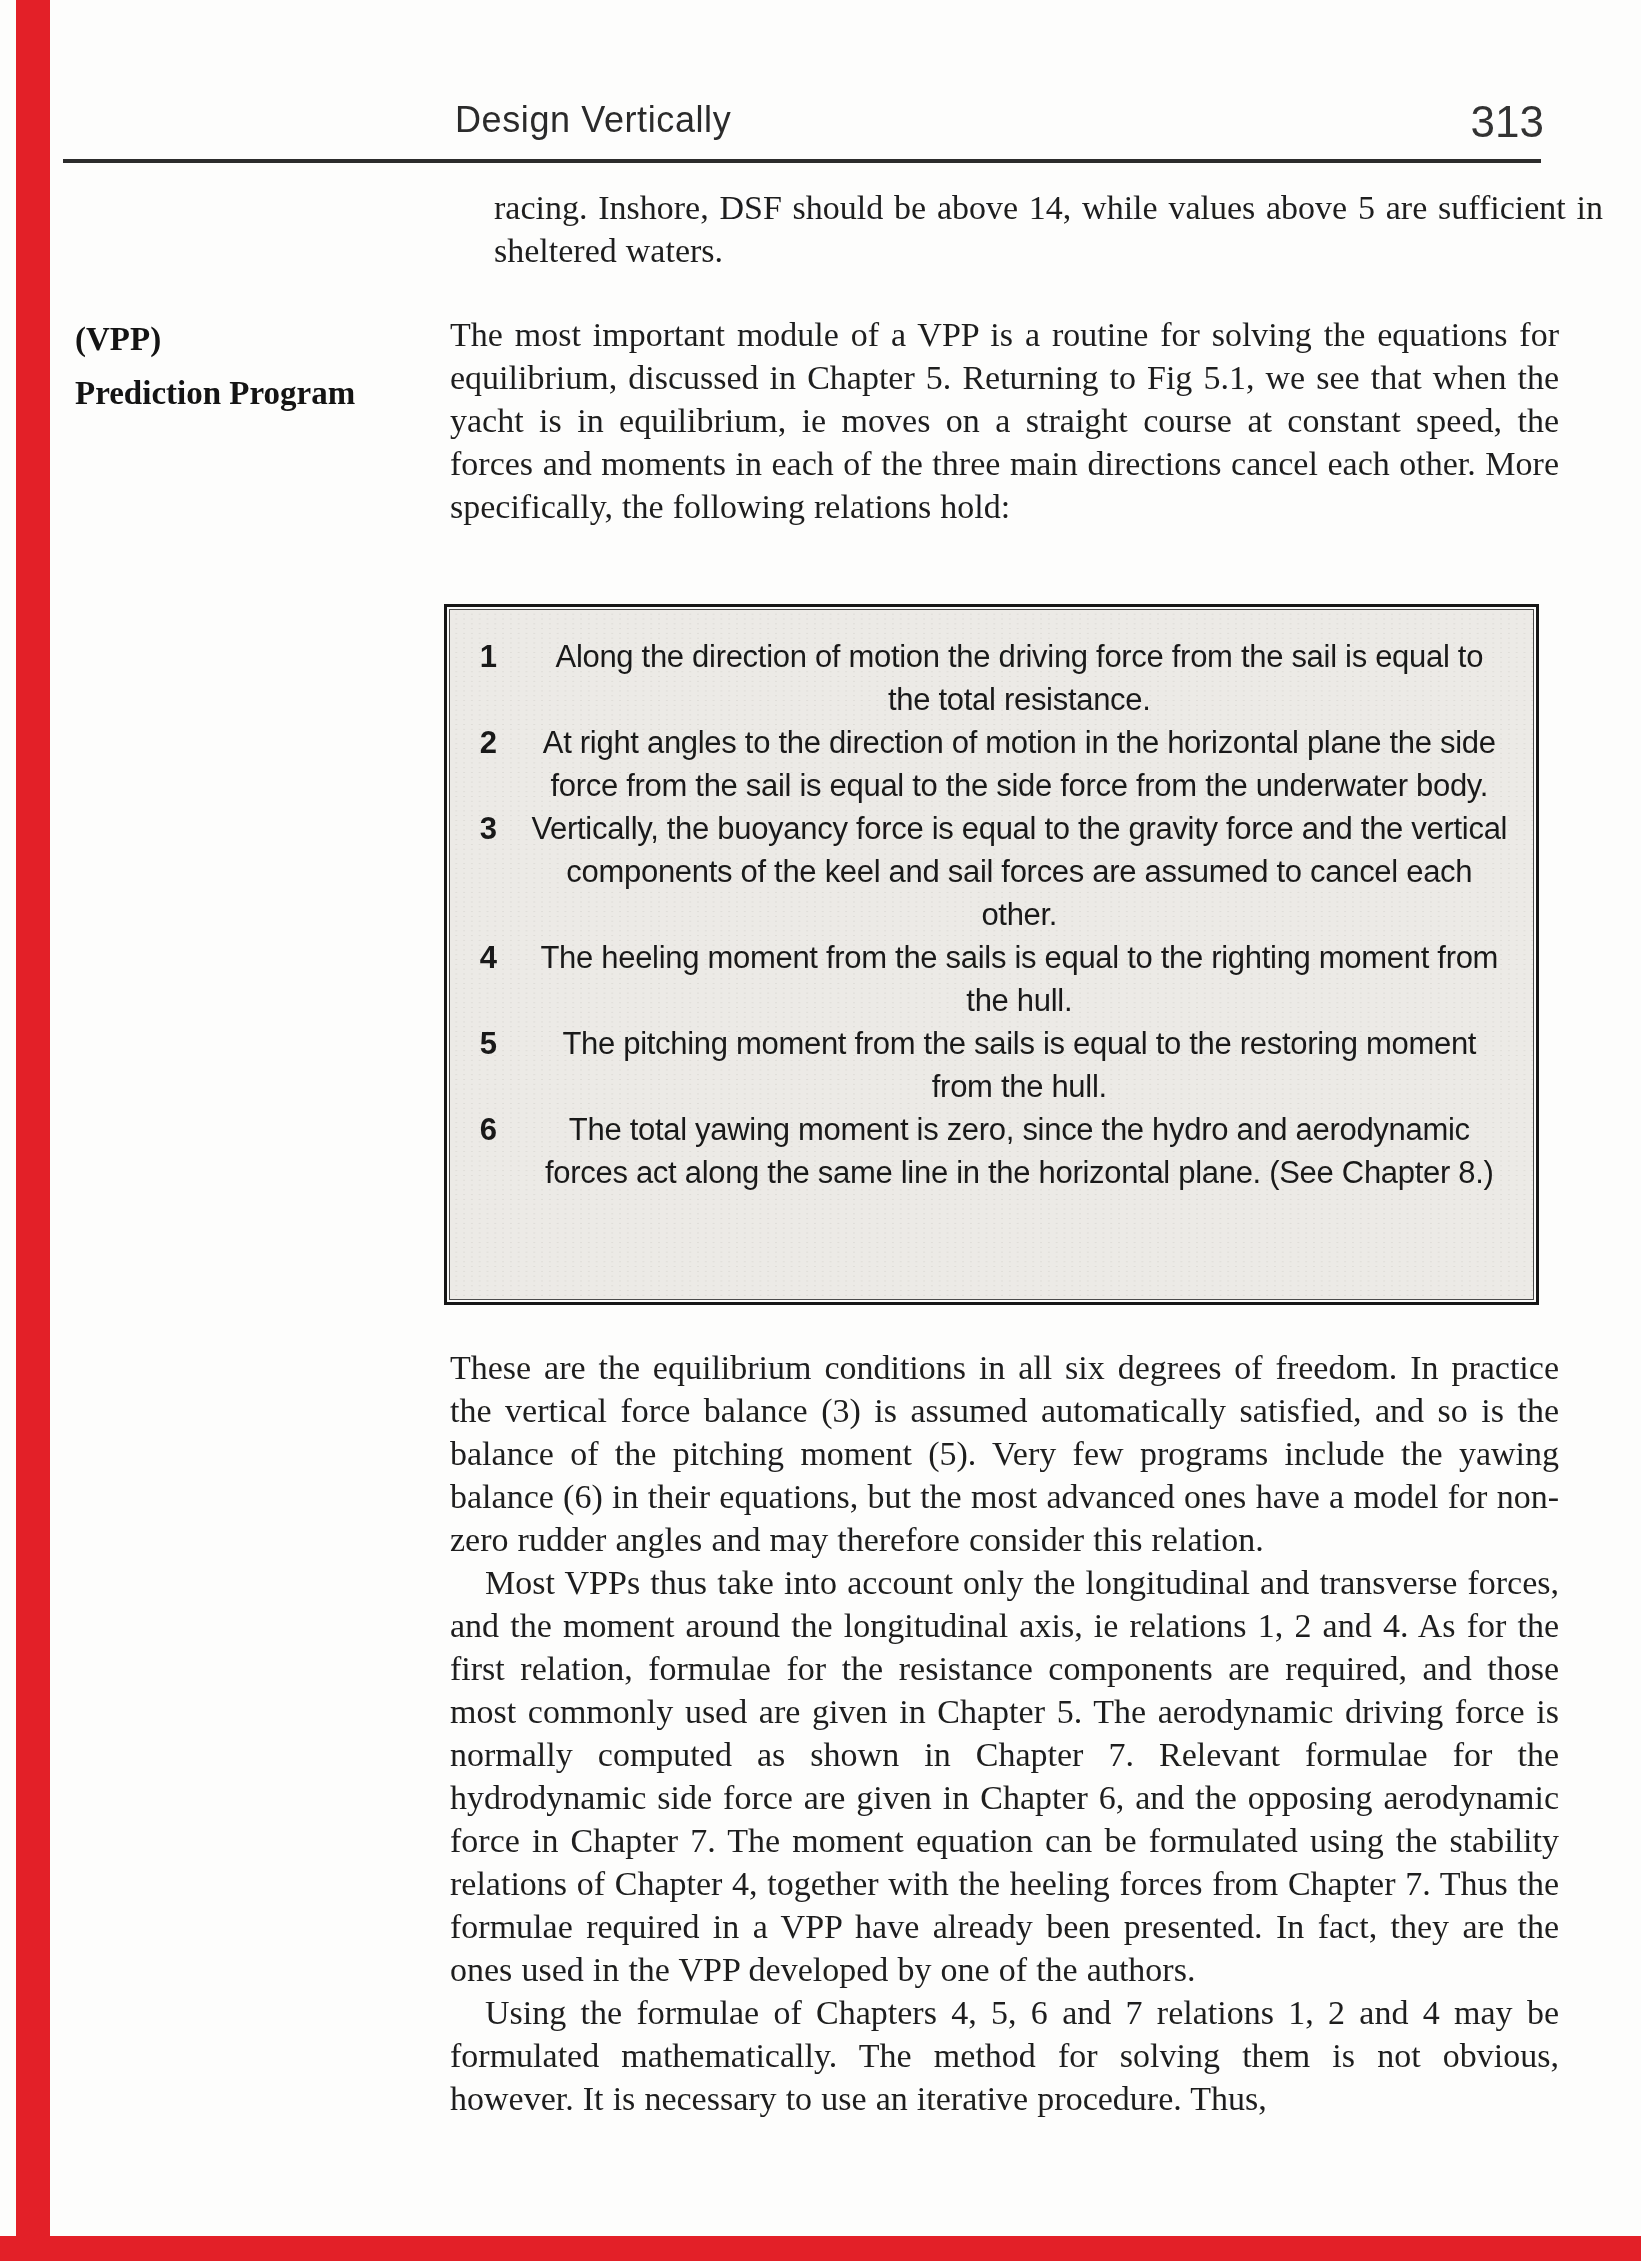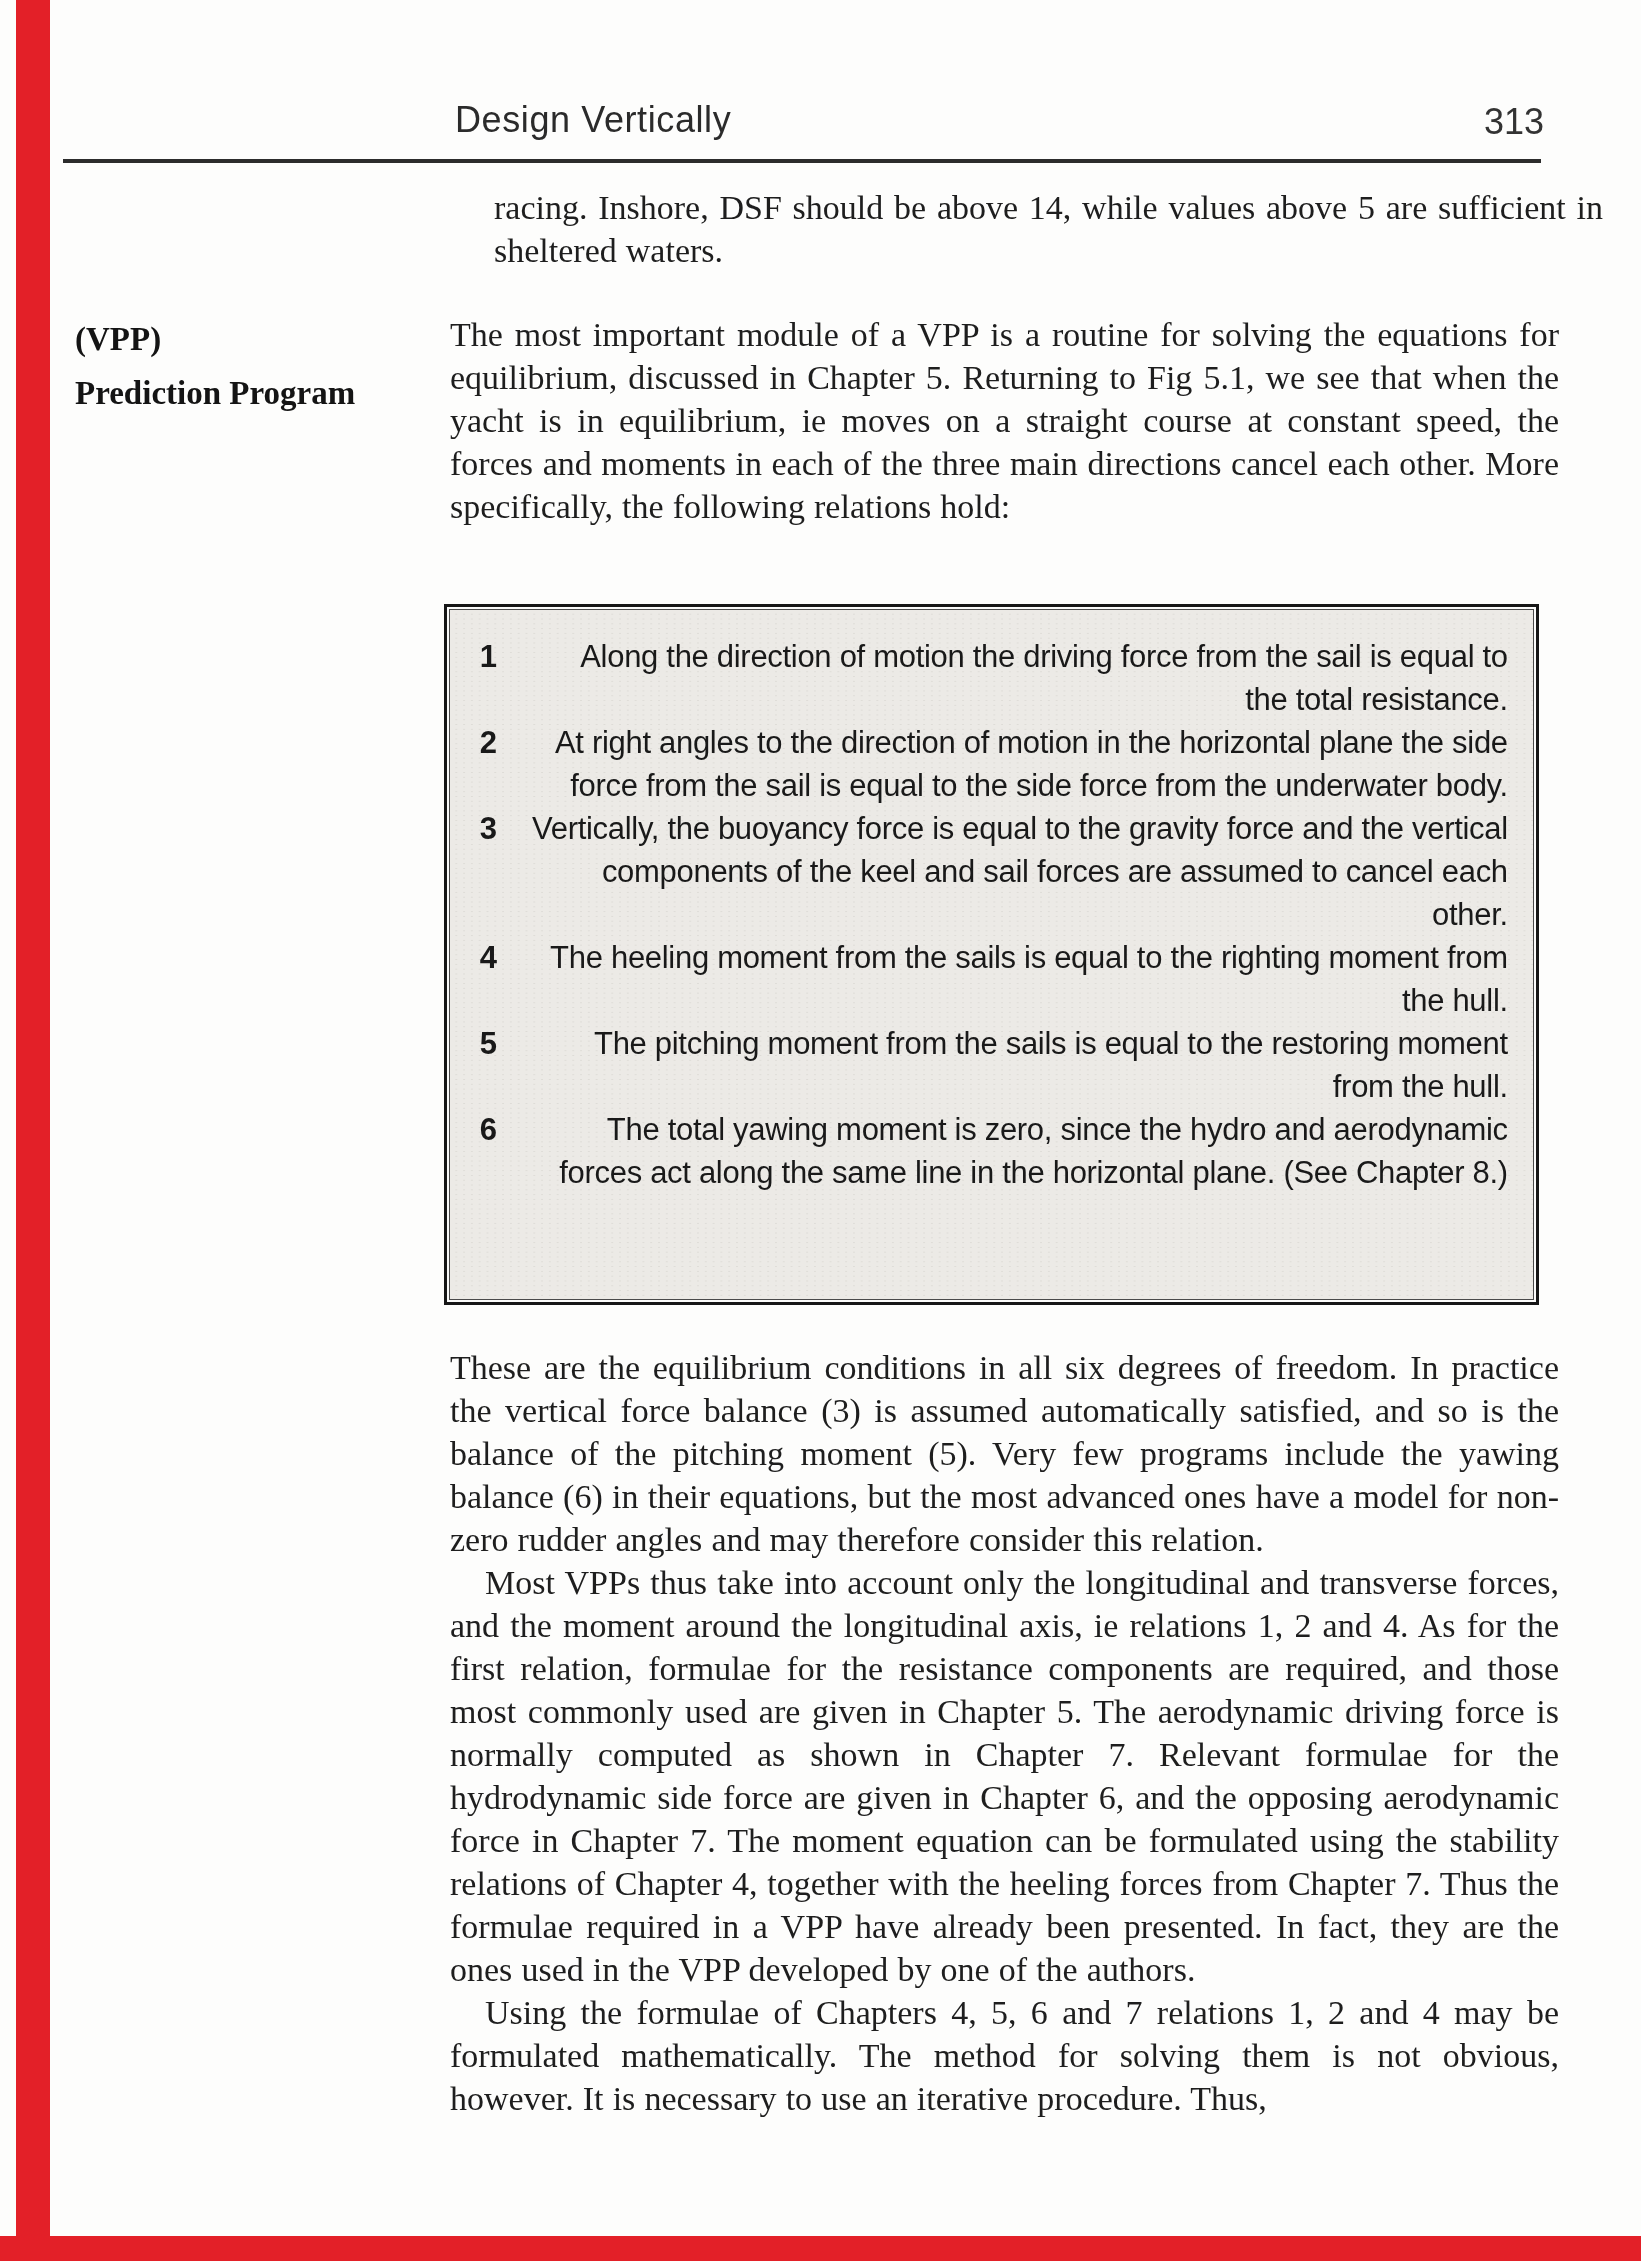--- a/index.html
+++ b/index.html
@@ -19,21 +19,21 @@
 
   
   .hdr-title{
     left:455px;top:101px;width:481px;
     font-family:"Liberation Sans", sans-serif;
     font-size:36px;line-height:38px;color:#2b2b2b;letter-spacing:0.6px;
   }
   .hdr-pagenum{
     left:1466px;top:103px;width:78px;
     font-family:"Liberation Sans", sans-serif;
-    font-size:36px;line-height:38px;color:#333;text-align:right;
+    font-size:44px;line-height:38px;color:#333;text-align:right;
   }
   .hdr-rule{left:63px;top:159px;width:1478px;height:3.6px;background:#2c2c2c;}
 
   
   .bodycol{width:1109px;font-size:34px;line-height:43px;text-align:justify;word-spacing:0.6px;}
   .p-first{left:450px;top:186px;margin-left:44px;}
   .p-vpp{left:450px;top:313px;}
   .p-bottom{left:450px;top:1346px;}
   .p-bottom p{margin:0;padding:0;}
   .p-bottom p.indent{text-indent:35px;}
@@ -57,21 +57,21 @@
       radial-gradient(#d9d8d4 0.6px, transparent 0.8px),
       radial-gradient(#dedcd7 0.6px, transparent 0.8px);
     background-size:5.4px 3.6px,7.8px 4.8px;
     background-position:0 0,2.4px 1.8px;
     padding:25px 18px 0 30px;
   }
   .eq-item{display:flex;align-items:flex-start;
     font-family:"Liberation Sans", sans-serif;
     font-size:31px;line-height:43px;color:#191919;letter-spacing:-0.3px;}
   .eq-num{width:51px;flex:0 0 51px;font-weight:bold;}
-  .eq-text{width:977px;max-width:977px;text-align:right;}
+  .eq-text{width:977px;max-width:977px;text-align:center;}
 </style>
 </head>
 <body>
 
 <div class="abs edge-left"></div>
 <div class="abs edge-bottom"></div>
 
 <div class="abs hdr-title">Design Vertically</div>
 <div class="abs hdr-pagenum">313</div>
 <div class="abs hdr-rule"></div>

